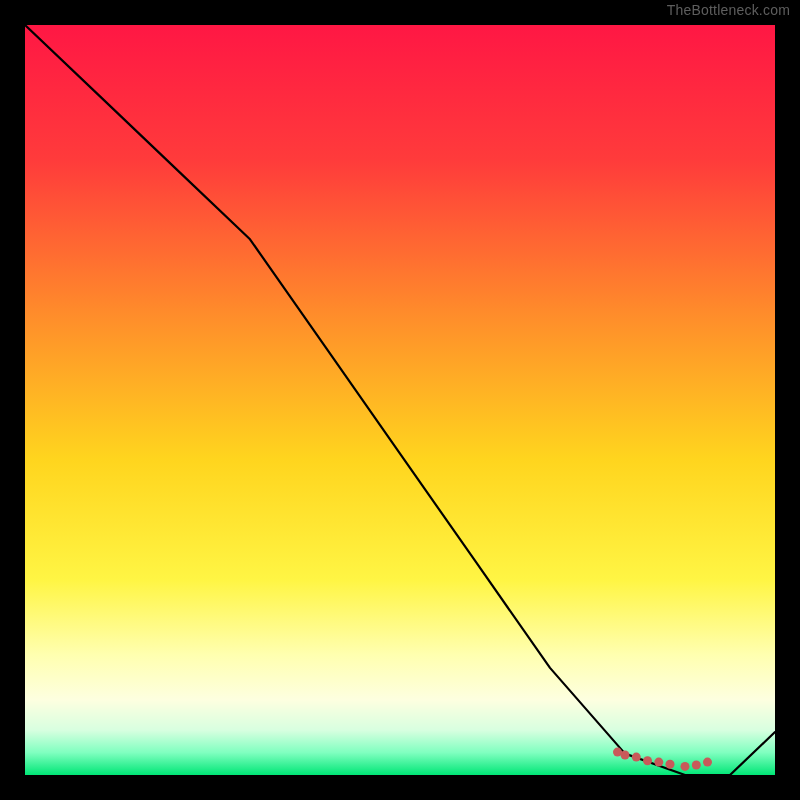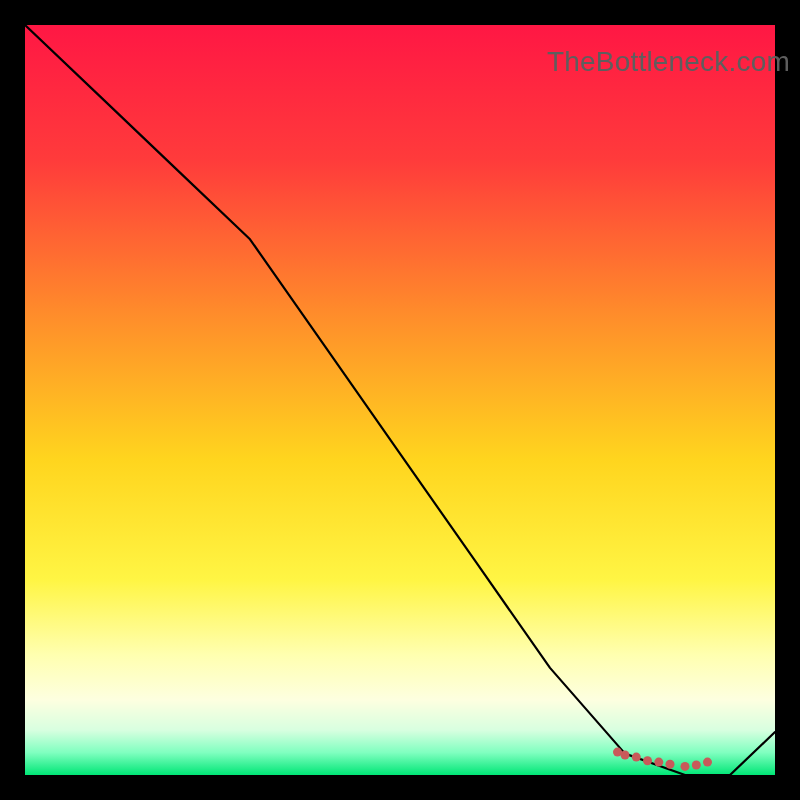--- a/index.html
+++ b/index.html
@@ -15,25 +15,24 @@
     position: relative;
     width: 800px;
     height: 800px;
     background: #000;
   }
   .watermark {
     position: absolute;
     top: 2px;
     right: 10px;
     color: #5e5e5e;
-    font-size: 28px;
+    font-size: 14px;
     letter-spacing: 0.2px;
     font-weight: 400;
     z-index: 5;
-    margin-top: 44px;
   }
   .plot-wrap {
     position: absolute;
     left: 25px;
     top: 25px;
     width: 750px;
     height: 750px;
   }
   .plot-svg {
     display: block;

